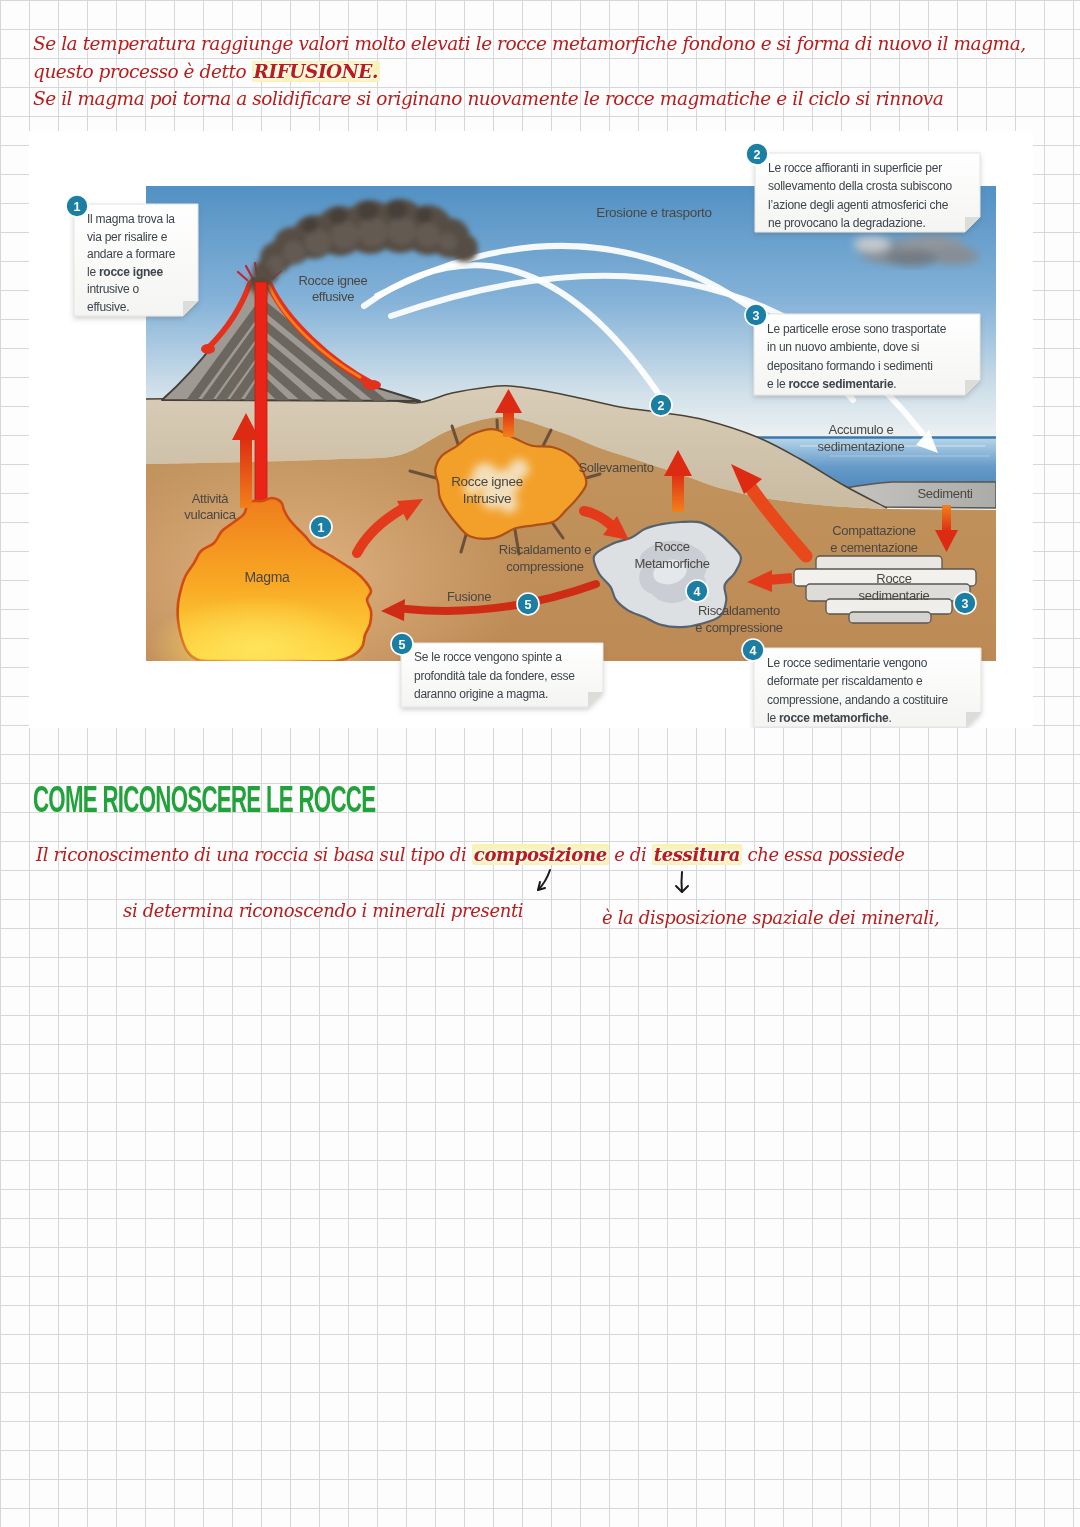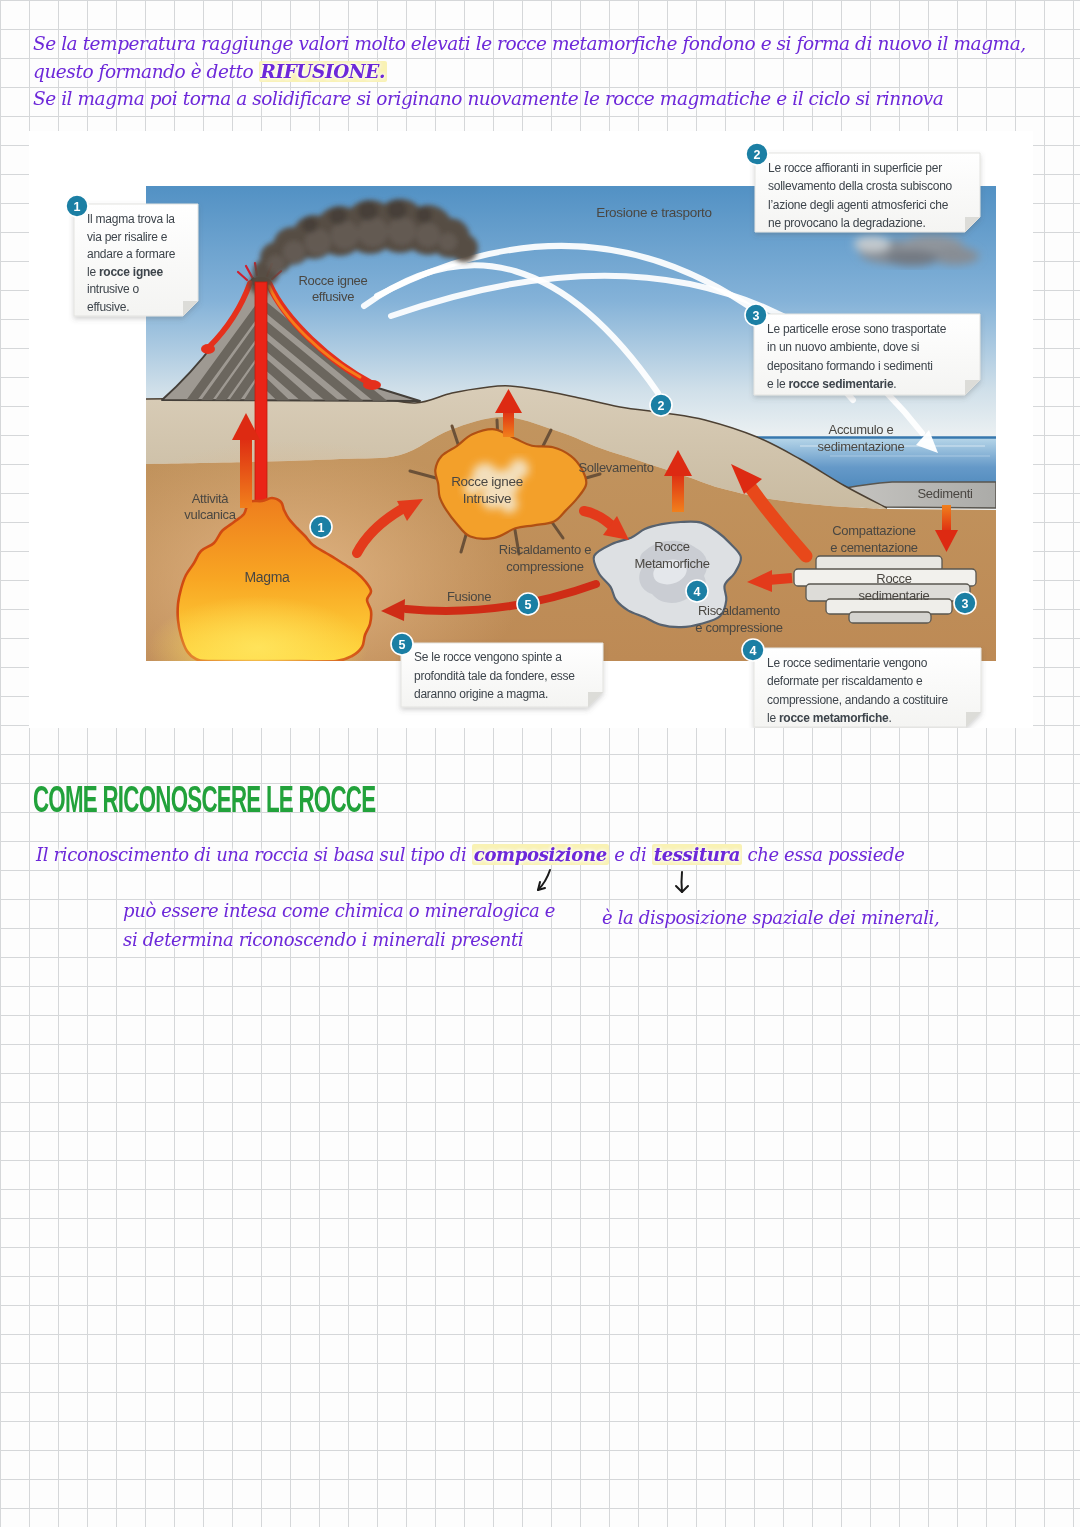--- a/index.html
+++ b/index.html
@@ -8,21 +8,21 @@
     background:
       linear-gradient(to right, #d5d7d9 1px, transparent 1px),
       linear-gradient(to bottom, #d5d7d9 1px, transparent 1px),
       #fdfdfd;
     background-size:29px 29px, 29px 29px, auto;
     font-family:"Liberation Sans", sans-serif;
   }
   .hand{
     font-family:"DejaVu Serif", serif;
     font-style:italic;
-    color:#6d28d9;
+    color:#b91c1c;
     text-shadow:0 0 4px #fff,0 0 4px #fff,0 0 4px #fff;
   }
   .b{font-weight:bold;}
   .hl{background:#f9f2b4;padding:0 2px;border-radius:2px;text-align:center;}
   .notes-top{position:absolute;left:33px;top:30px;font-size:18.5px;line-height:27.5px;letter-spacing:-0.45px;white-space:nowrap;}
   .figure{position:absolute;left:29px;top:131px;width:1004px;height:597px;background:#fff;}
   .figure svg{display:block;}
   .sec-heading{
     position:absolute;left:33px;top:779px;margin:0;
     font-family:"Liberation Sans",sans-serif;font-weight:bold;font-size:36px;
@@ -41,21 +41,21 @@
   .co-text{fill:#3d444b;font-size:12px;letter-spacing:-0.25px;}
   .co-box{fill:url(#gradBox);stroke:#e3e3e0;stroke-width:1;}
   .badge-circle{fill:#1b7fa4;stroke:#ffffff;stroke-width:1.6;}
   .badge-num{fill:#fff;font-size:12.5px;font-weight:bold;text-anchor:middle;}
 </style>
 </head>
 <body>
 
 <div class="notes-top hand">
   <div><span>Se la temperatura raggiunge valori molto elevati le rocce metamorfiche fondono e si forma di nuovo il magma,</span></div>
-  <div><span>questo formando è detto </span><span class="b hl">RIFUSIONE.</span></div>
+  <div><span>questo processo è detto </span><span class="b hl">RIFUSIONE.</span></div>
   <div><span>Se il magma poi torna a solidificare si originano nuovamente le rocce magmatiche e il ciclo si rinnova</span></div>
 </div>
 
 <div class="figure">
 <svg width="1004" height="597" viewBox="29 131 1004 597">
   <defs>
     <linearGradient id="gradSky" x1="0" y1="186" x2="0" y2="440" gradientUnits="userSpaceOnUse">
       <stop offset="0" stop-color="#5291c4"></stop>
       <stop offset="0.45" stop-color="#84b2d8"></stop>
       <stop offset="0.8" stop-color="#cfdfe9"></stop>
@@ -424,18 +424,17 @@
 <svg class="hand-arrow" style="left:528px;top:868px" width="30" height="32" viewBox="0 0 30 32">
   <path d="M22,2 Q18,14 10,22" fill="none" stroke="#1a1a1a" stroke-width="2" stroke-linecap="round"></path>
   <path d="M10,22 L17,20 M10,22 L12,14" fill="none" stroke="#1a1a1a" stroke-width="2" stroke-linecap="round"></path>
 </svg>
 <svg class="hand-arrow" style="left:670px;top:870px" width="24" height="30" viewBox="0 0 24 30">
   <path d="M12,2 Q11,12 12,22" fill="none" stroke="#1a1a1a" stroke-width="2" stroke-linecap="round"></path>
   <path d="M12,22 L6,16 M12,22 L18,16" fill="none" stroke="#1a1a1a" stroke-width="2" stroke-linecap="round"></path>
 </svg>
 
 <div class="note-left hand">
-  <div>può essere intesa come chimica o mineralogica e</div>
   <div>si determina riconoscendo i minerali presenti</div>
 </div>
 <div class="note-right hand">
   <div>è la disposizione spaziale dei minerali,</div>
 </div>
 
 </body></html>

